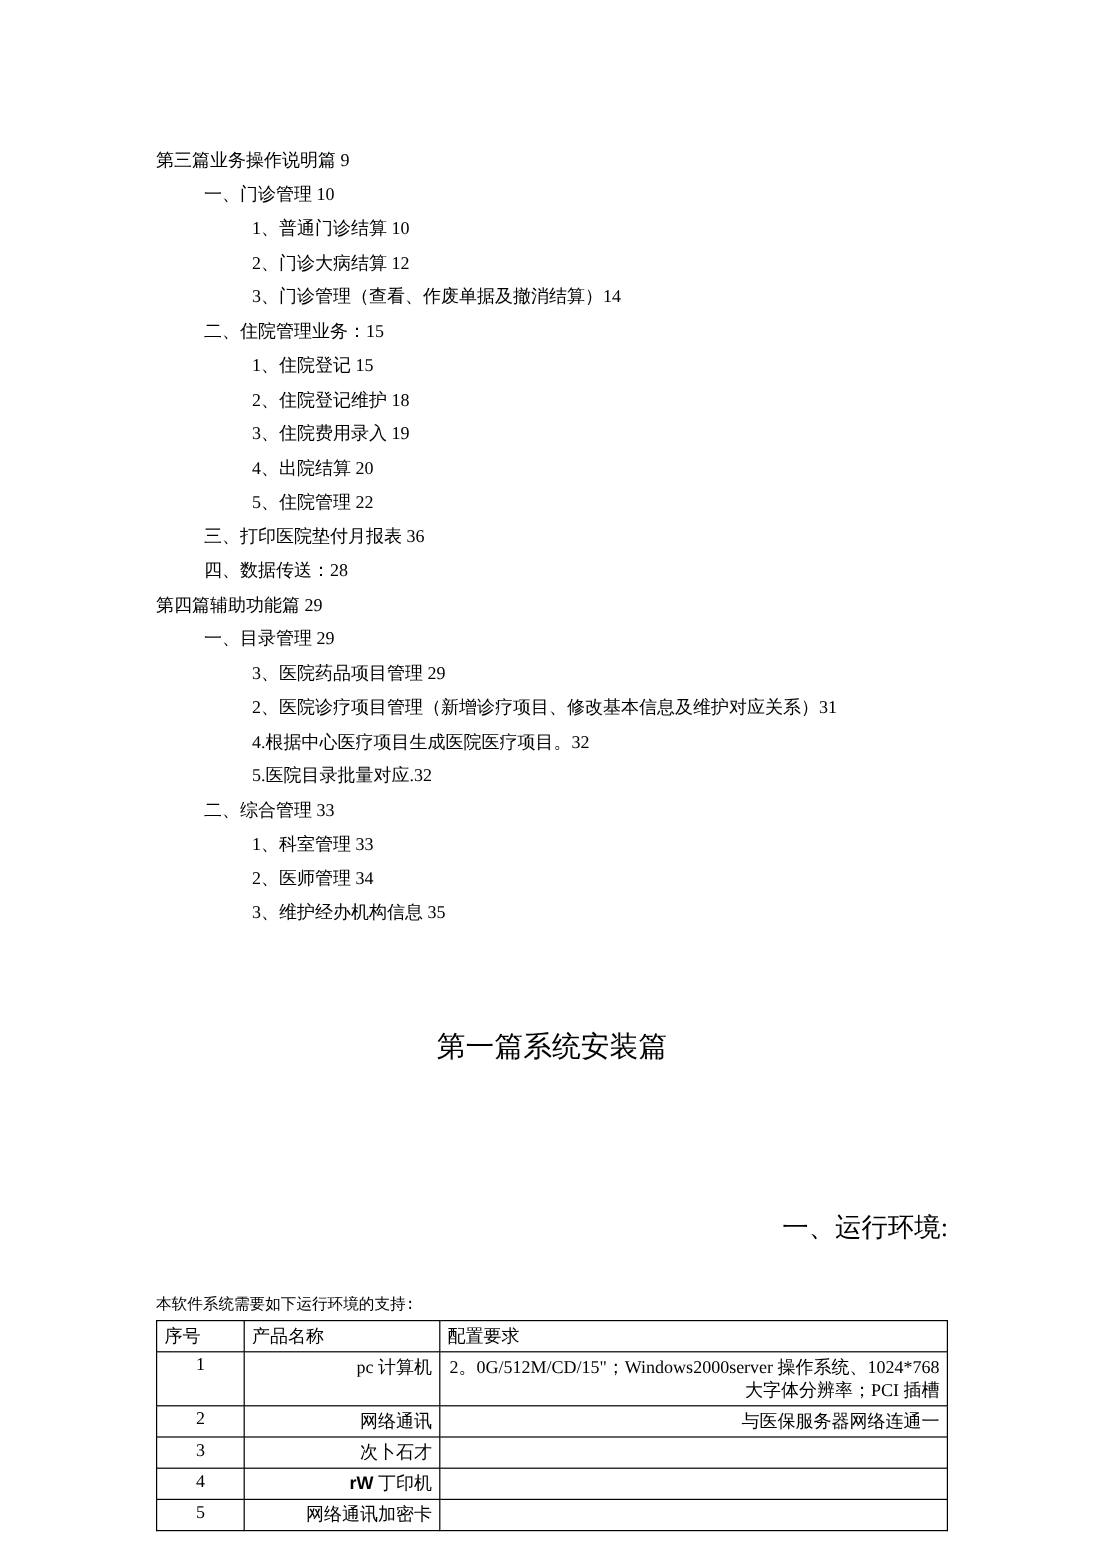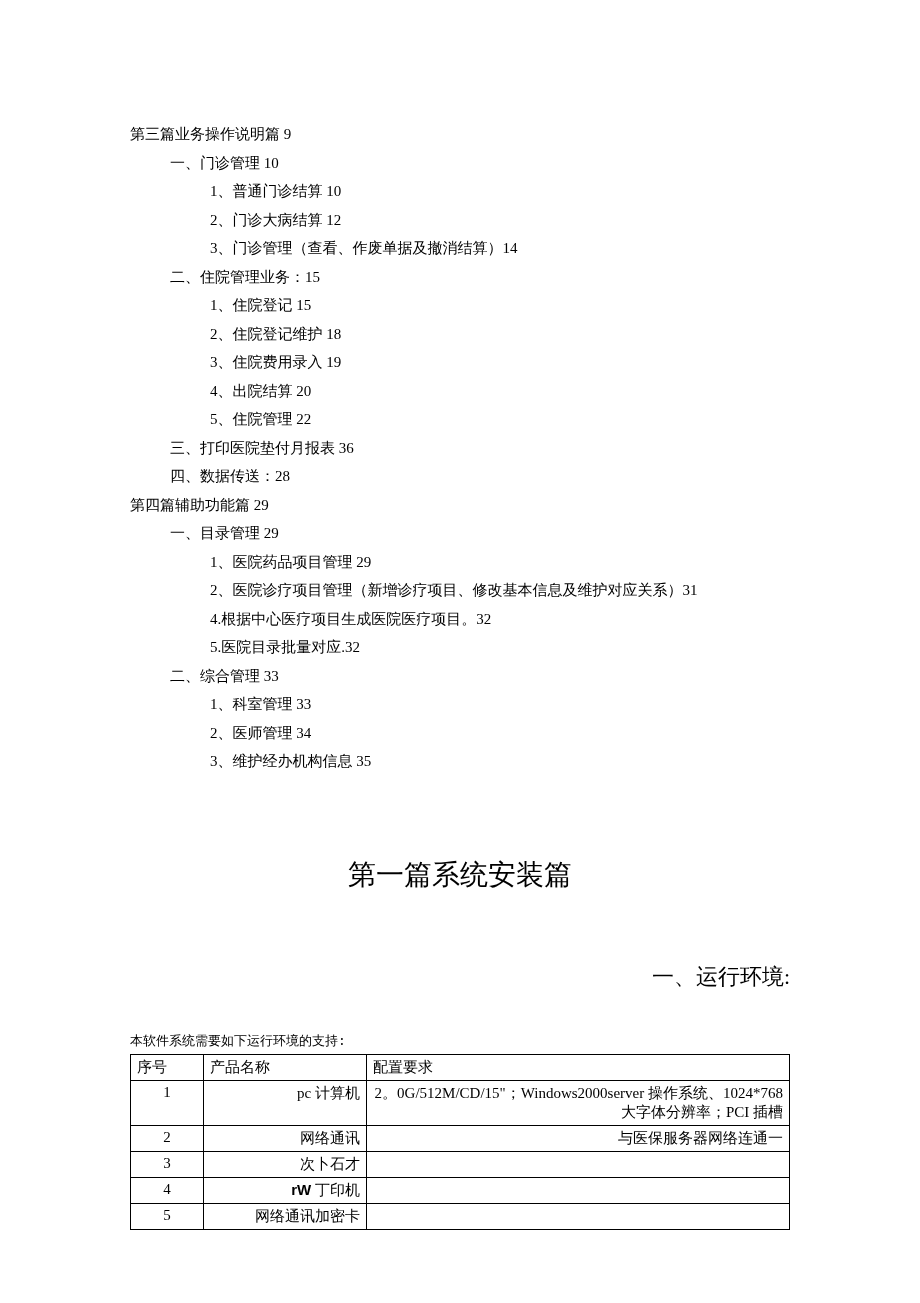--- a/index.html
+++ b/index.html
@@ -21,23 +21,23 @@
     .toc-l2 { padding-left: 40px; }
     .toc-l3 { padding-left: 80px; }
     .toc-l3-wide {
       padding-left: 80px;
       display: flex;
       justify-content: flex-start;
       padding-right: 10px;
     }
     .chapter-title {
       text-align: center;
-      font-size: 28px;
+      font-size: 24px;
       margin-top: 80px;
-      margin-bottom: 68px;
+      margin-bottom: 120px;
       font-family: Liberation Mono, monospace;
     }
     .section-title {
       font-size: 22px;
       margin-bottom: 40px;
       font-family: "SimSun", "宋体", serif;
       text-align: right;
     }
     .table-intro {
       font-size: 13px;
@@ -85,21 +85,21 @@
     <div class="toc-l2">二、住院管理业务：15</div>
     <div class="toc-l3">1、住院登记 15</div>
     <div class="toc-l3">2、住院登记维护 18</div>
     <div class="toc-l3">3、住院费用录入 19</div>
     <div class="toc-l3">4、出院结算 20</div>
     <div class="toc-l3">5、住院管理 22</div>
     <div class="toc-l2">三、打印医院垫付月报表 36</div>
     <div class="toc-l2">四、数据传送：28</div>
     <div class="toc-l1">第四篇辅助功能篇 29</div>
     <div class="toc-l2">一、目录管理 29</div>
-    <div class="toc-l3">1、医院药品项目管理 29</div>
+    <div class="toc-l3">3、医院药品项目管理 29</div>
     <div class="toc-l3-wide">
       <span>2、医院诊疗项目管理（新增诊疗项目、修改基本信息及维护对应关系）</span>
       <span>31</span>
     </div>
     <div class="toc-l3">4.根据中心医疗项目生成医院医疗项目。32</div>
     <div class="toc-l3">5.医院目录批量对应.32</div>
     <div class="toc-l2">二、综合管理 33</div>
     <div class="toc-l3">1、科室管理 33</div>
     <div class="toc-l3">2、医师管理 34</div>
     <div class="toc-l3">3、维护经办机构信息 35</div>

